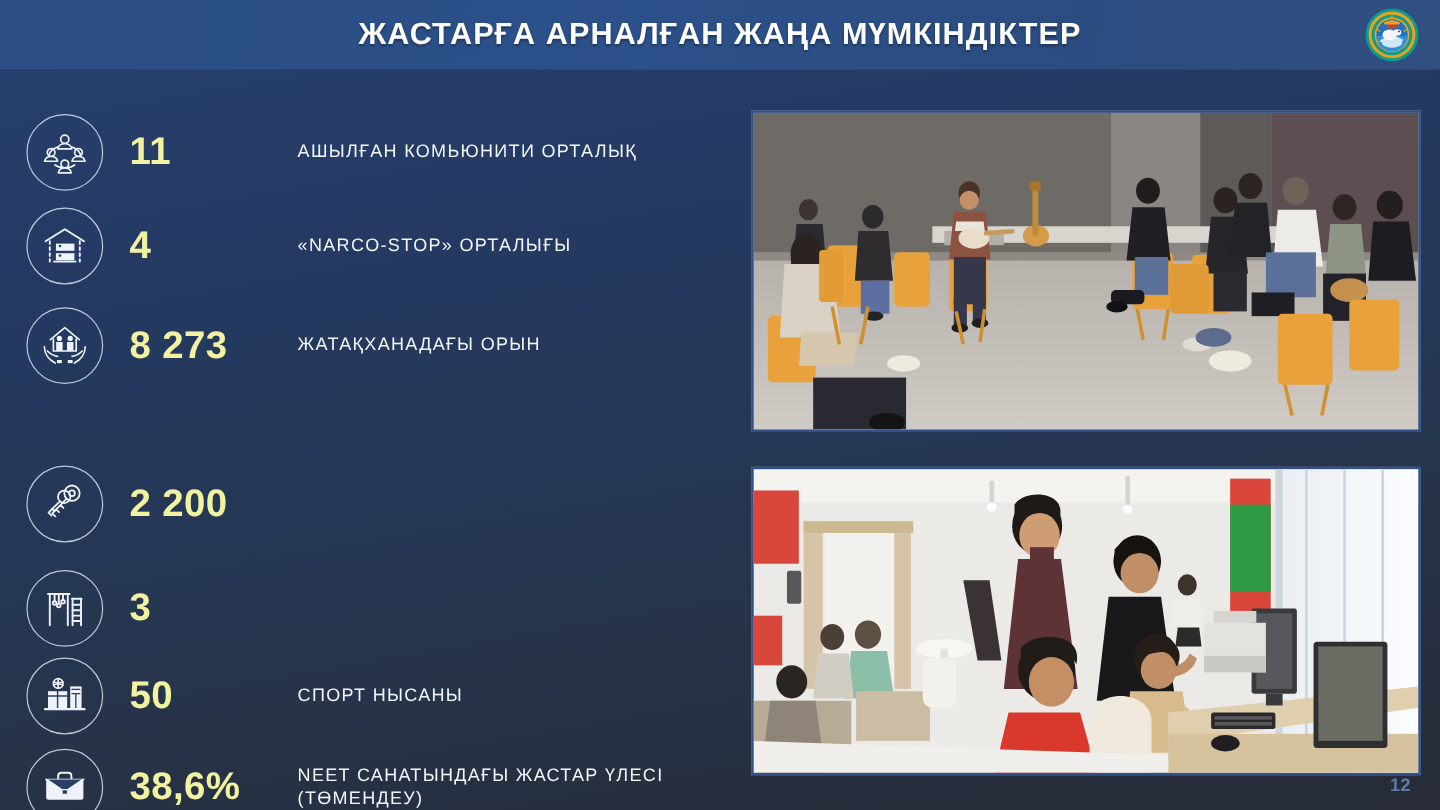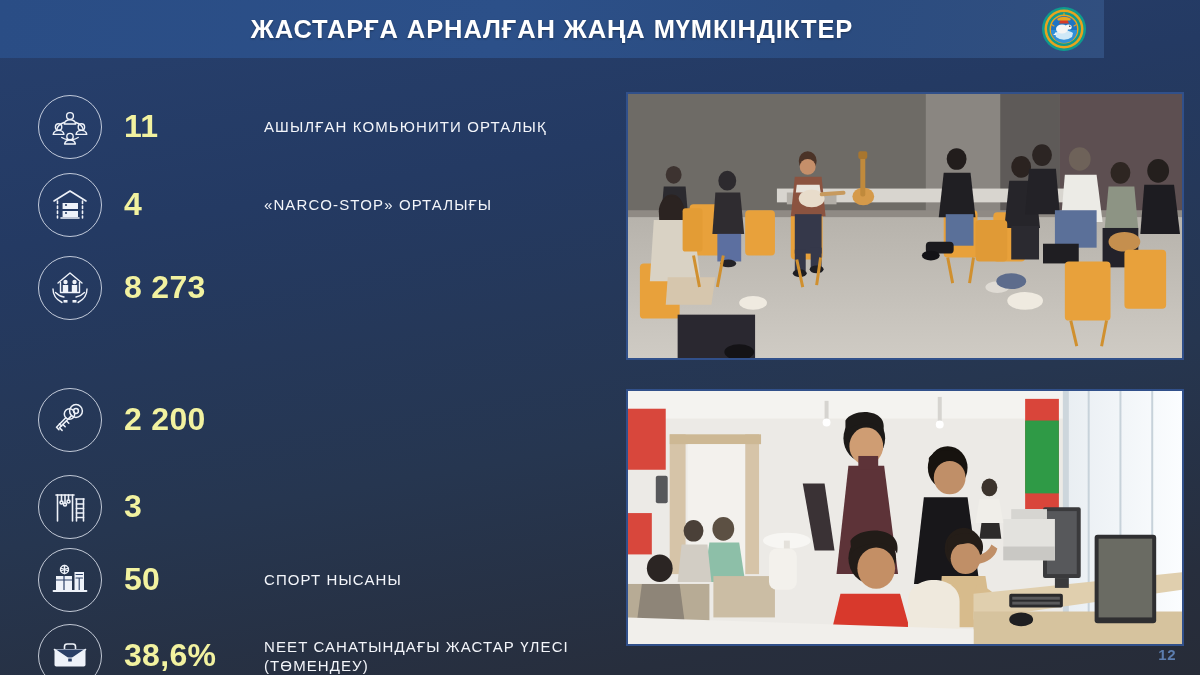--- a/index.html
+++ b/index.html
@@ -16,21 +16,21 @@
     width: 1200px;
     height: 675px;
     background: linear-gradient(170deg, #27406e 0%, #243a63 28%, #263650 62%, #272e3d 88%, #272c38 100%);
     overflow: hidden;
   }
 
   
   .header {
     position: absolute;
     left: 0; top: 0;
-    width: 1104px;
+    width: 1200px;
     height: 58px;
     background: linear-gradient(100deg, #2a4d85 0%, #2c5089 45%, #2b4c80 75%, #314f7f 100%);
     display: flex;
     align-items: center;
     justify-content: center;
   }
   .header-title {
     color: #ffffff;
     font-size: 25.5px;
     font-weight: bold;
@@ -53,21 +53,21 @@
     left: 0;
     top: 62px;
     width: 610px;
     height: 600px;
     padding: 26px 0 0 0;
   }
   .stat-row {
     display: flex;
     align-items: center;
     width: 100%;
-    padding-left: 38px;
+    padding-left: 22px;
   }
   .stat-icon {
     flex: 0 0 auto;
     width: 64px;
     height: 64px;
     border-radius: 50%;
     border: 1.6px solid rgba(232,238,248,0.80);
     display: flex;
     align-items: center;
     justify-content: center;
@@ -190,20 +190,21 @@
           <rect x="13.8" y="18" width="5.4" height="7.5" fill="#eef2f9" stroke="none"></rect>
           <circle cx="25.5" cy="15" r="2.2" fill="#eef2f9" stroke="none"></circle>
           <rect x="22.8" y="18" width="5.4" height="7.5" fill="#eef2f9" stroke="none"></rect>
           <path d="M4 22c0 6 4 11 9 13.5M38 22c0 6-4 11-9 13.5"></path>
           <path d="M6.5 25.5c2.5 2.5 5 4 8.5 4.5M35.5 25.5c-2.5 2.5-5 4-8.5 4.5"></path>
           <rect x="14.5" y="33" width="4" height="2.6" fill="#eef2f9" stroke="none"></rect>
           <rect x="23.5" y="33" width="4" height="2.6" fill="#eef2f9" stroke="none"></rect>
         </svg>
       </div>
       <div class="stat-value">8 273</div>
+      <div class="stat-label">ЖАТАҚХАНАДАҒЫ ОРЫН</div>
     </div>
 
     <div class="stat-row" style="height:88px;margin-top:48px;">
       <div class="stat-icon">
         <svg width="40" height="40" viewBox="0 0 40 40" fill="none" stroke="#eef2f9" stroke-width="1.5" stroke-linecap="round" stroke-linejoin="round">
           <circle cx="26" cy="11" r="6.4"></circle>
           <circle cx="26" cy="11" r="2.4"></circle>
           <path d="M21.6 15.6 9.5 27.8l2.6 2.6M12.8 24.4l2.4 2.4M16.4 20.8l2.4 2.4"></path>
           <circle cx="19.5" cy="14" r="5.2"></circle>
           <path d="M15.8 17.8 6.5 27.2l2.4 2.4M9.4 23.8l2.2 2.2"></path>

